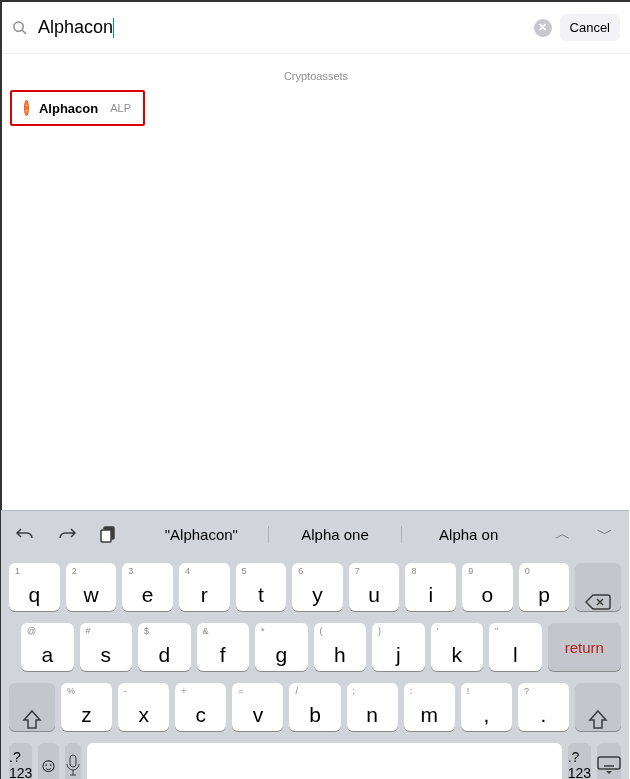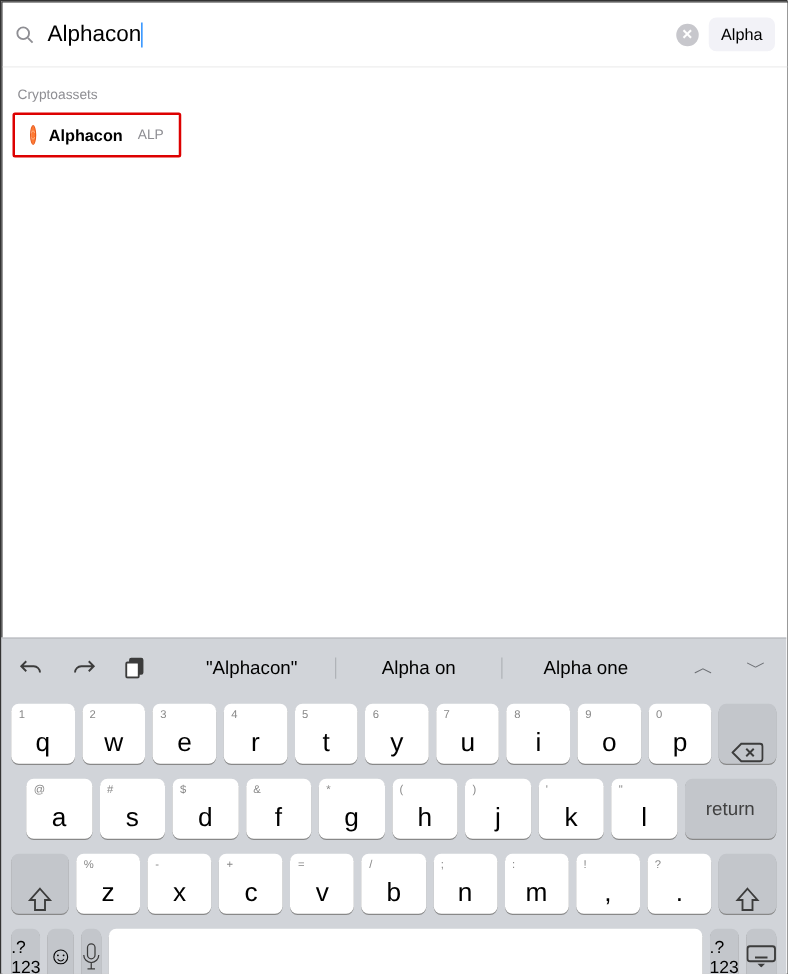--- a/index.html
+++ b/index.html
@@ -4,42 +4,42 @@
 <style>
   * { box-sizing: border-box; margin: 0; padding: 0; }
   html, body { width: 630px; height: 779px; font-family: -apple-system, Helvetica, Arial, sans-serif; background: #fff; overflow: hidden; border:1px solid #333;}
   .search-bar { display: flex; align-items: center; padding: 10px 10px; gap: 8px; border-bottom: 1px solid #eee; height:52px;}
   .search-icon { color: #8e8e93; font-size: 16px; width:18px; text-align:center;}
   .caret { display:inline-block; width:1px; height:20px; background:#007aff; vertical-align:middle; animation: blink 1s step-end infinite; }
   @keyframes blink { 50% { opacity: 0; } }
   .input-wrap { flex:1; display:flex; align-items:center; font-size:18px;}
   .clear-btn { width: 18px; height: 18px; border-radius: 50%; background: #c7c7cc; display:flex; align-items:center; justify-content:center; color:#fff; font-size:11px; font-weight:bold;}
   .cancel-btn { background:#f2f2f7; border-radius:6px; padding:6px 10px; font-size:13px; color:#000;}
-  .section-label { color:#8e8e93; font-size:11px; padding: 16px 12px 8px 12px; }
+  .section-label { color:#8e8e93; font-size:11px; padding: 16px 12px 8px 12px; text-align: center; }
   .result-row { display:flex; align-items:center; padding: 8px 12px; gap:10px; border:2px solid #d00; width:135px; margin-left:8px; border-radius:2px;}
   .coin-icon { width:16px; height:16px; border-radius:50%; background: radial-gradient(circle,#ff7a33 30%, #ffb080 31%, #ff7a33 60%); border:1px solid #e85a1a;}
   .coin-name { font-size:13px; font-weight:600; color:#000; }
   .coin-sym { font-size:11px; color:#8e8e93; margin-left:2px;text-align:right;}
   
   .keyboard { position:absolute; bottom:0; left:1px; right:1px; height:269px; background:#d1d4d9; border-top:1px solid #b9bcc0;}
   .kb-toolbar { display:flex; align-items:center; height:46px; padding:0 10px; gap:14px;}
   .tb-icon { font-size:18px; color:#3c3c3c; padding:0 4px;}
   .suggestions { flex:1; display:flex; align-items:center; justify-content:space-around; height:100%;}
   .sugg { flex:1; text-align:center; font-size:15px; color:#000; border-left:1px solid #b0b3b8; padding:0 4px;}
   .sugg:first-child{border-left:none;}
   .chev { font-size:16px; color:#6b6e73; padding:0 6px;}
   .krow { display:flex; padding:6px 8px; gap:6px;}
   .key { background:#fff; border-radius:6px; box-shadow:0 1px 0 #888; display:flex; flex-direction:column; align-items:center; justify-content:flex-end; height:48px; position:relative;}
   .key .sub { position:absolute; top:3px; left:6px; font-size:9px; color:#888;}
   .key .main { font-size:21px; color:#000; padding-bottom:4px;}
   .r1 .key { flex:1; }
   .r1 .key.del { background:#c3c6cb; flex:0.9;}
   .r2 { padding-left:20px; padding-right:8px;}
   .r2 .key { flex:1;}
-  .r2 .key.return { background:#c3c6cb; flex:1.4; font-size:15px; color:#404040; justify-content:center;}
+  .r2 .key.return { background:#c3c6cb; flex:1.4; font-size:15px; color:#b91c1c; justify-content:center;}
   .r3 .key{flex:1;}
   .r3 .key.shift{background:#c3c6cb; flex:0.9;}
   .r4 { }
   .r4 .key { flex:0; height:44px;}
   .r4 .mod { background:#c3c6cb; width:54px; font-size:14px; justify-content:center;}
   .r4 .emoji{background:#c3c6cb; width:44px; justify-content:center;}
   .r4 .mic{background:#c3c6cb; width:44px; justify-content:center;}
   .r4 .space{background:#fff; flex:1;}
   .r4 .hide{background:#c3c6cb; width:54px; justify-content:center;}
   svg{display:block;}
@@ -53,21 +53,21 @@
     <svg width="15" height="15" viewBox="0 0 16 16">
         <circle cx="7" cy="7" r="5" stroke="#8e8e93" stroke-width="1.6" fill="none"></circle>
         <line x1="11" y1="11" x2="15" y2="15" stroke="#8e8e93" stroke-width="1.6"></line>
       </svg>
   </div>
   <div class="input-wrap">
     <span>Alphacon</span>
       <span class="caret"></span>
   </div>
   <div class="clear-btn">✕</div>
-  <div class="cancel-btn">Alpha</div>
+  <div class="cancel-btn">Cancel</div>
 </div>
 
 <div class="section-label">Cryptoassets</div>
 
 <div class="result-row">
   <div class="coin-icon"></div>
   <span class="coin-name">Alphacon</span>
   <span class="coin-sym">ALP</span>
 </div>
 
@@ -84,22 +84,22 @@
         </svg>
       </span>
     <span class="tb-icon">
         <svg width="18" height="18" viewBox="0 0 18 18">
           <rect x="5" y="2" width="10" height="12" rx="1" fill="#3c3c3c"></rect>
           <rect x="2" y="5" width="10" height="12" rx="1" fill="#fff" stroke="#3c3c3c"></rect>
         </svg>
       </span>
     <div class="suggestions">
       <div class="sugg">"Alphacon"</div>
+      <div class="sugg">Alpha one</div>
       <div class="sugg">Alpha on</div>
-      <div class="sugg">Alpha one</div>
     </div>
     <span class="chev">︿</span>
     <span class="chev">﹀</span>
   </div>
 
   <div class="krow r1" id="row1">
       <div class="key">
         <span class="sub">1</span>
         <span class="main">q</span>
       </div>

